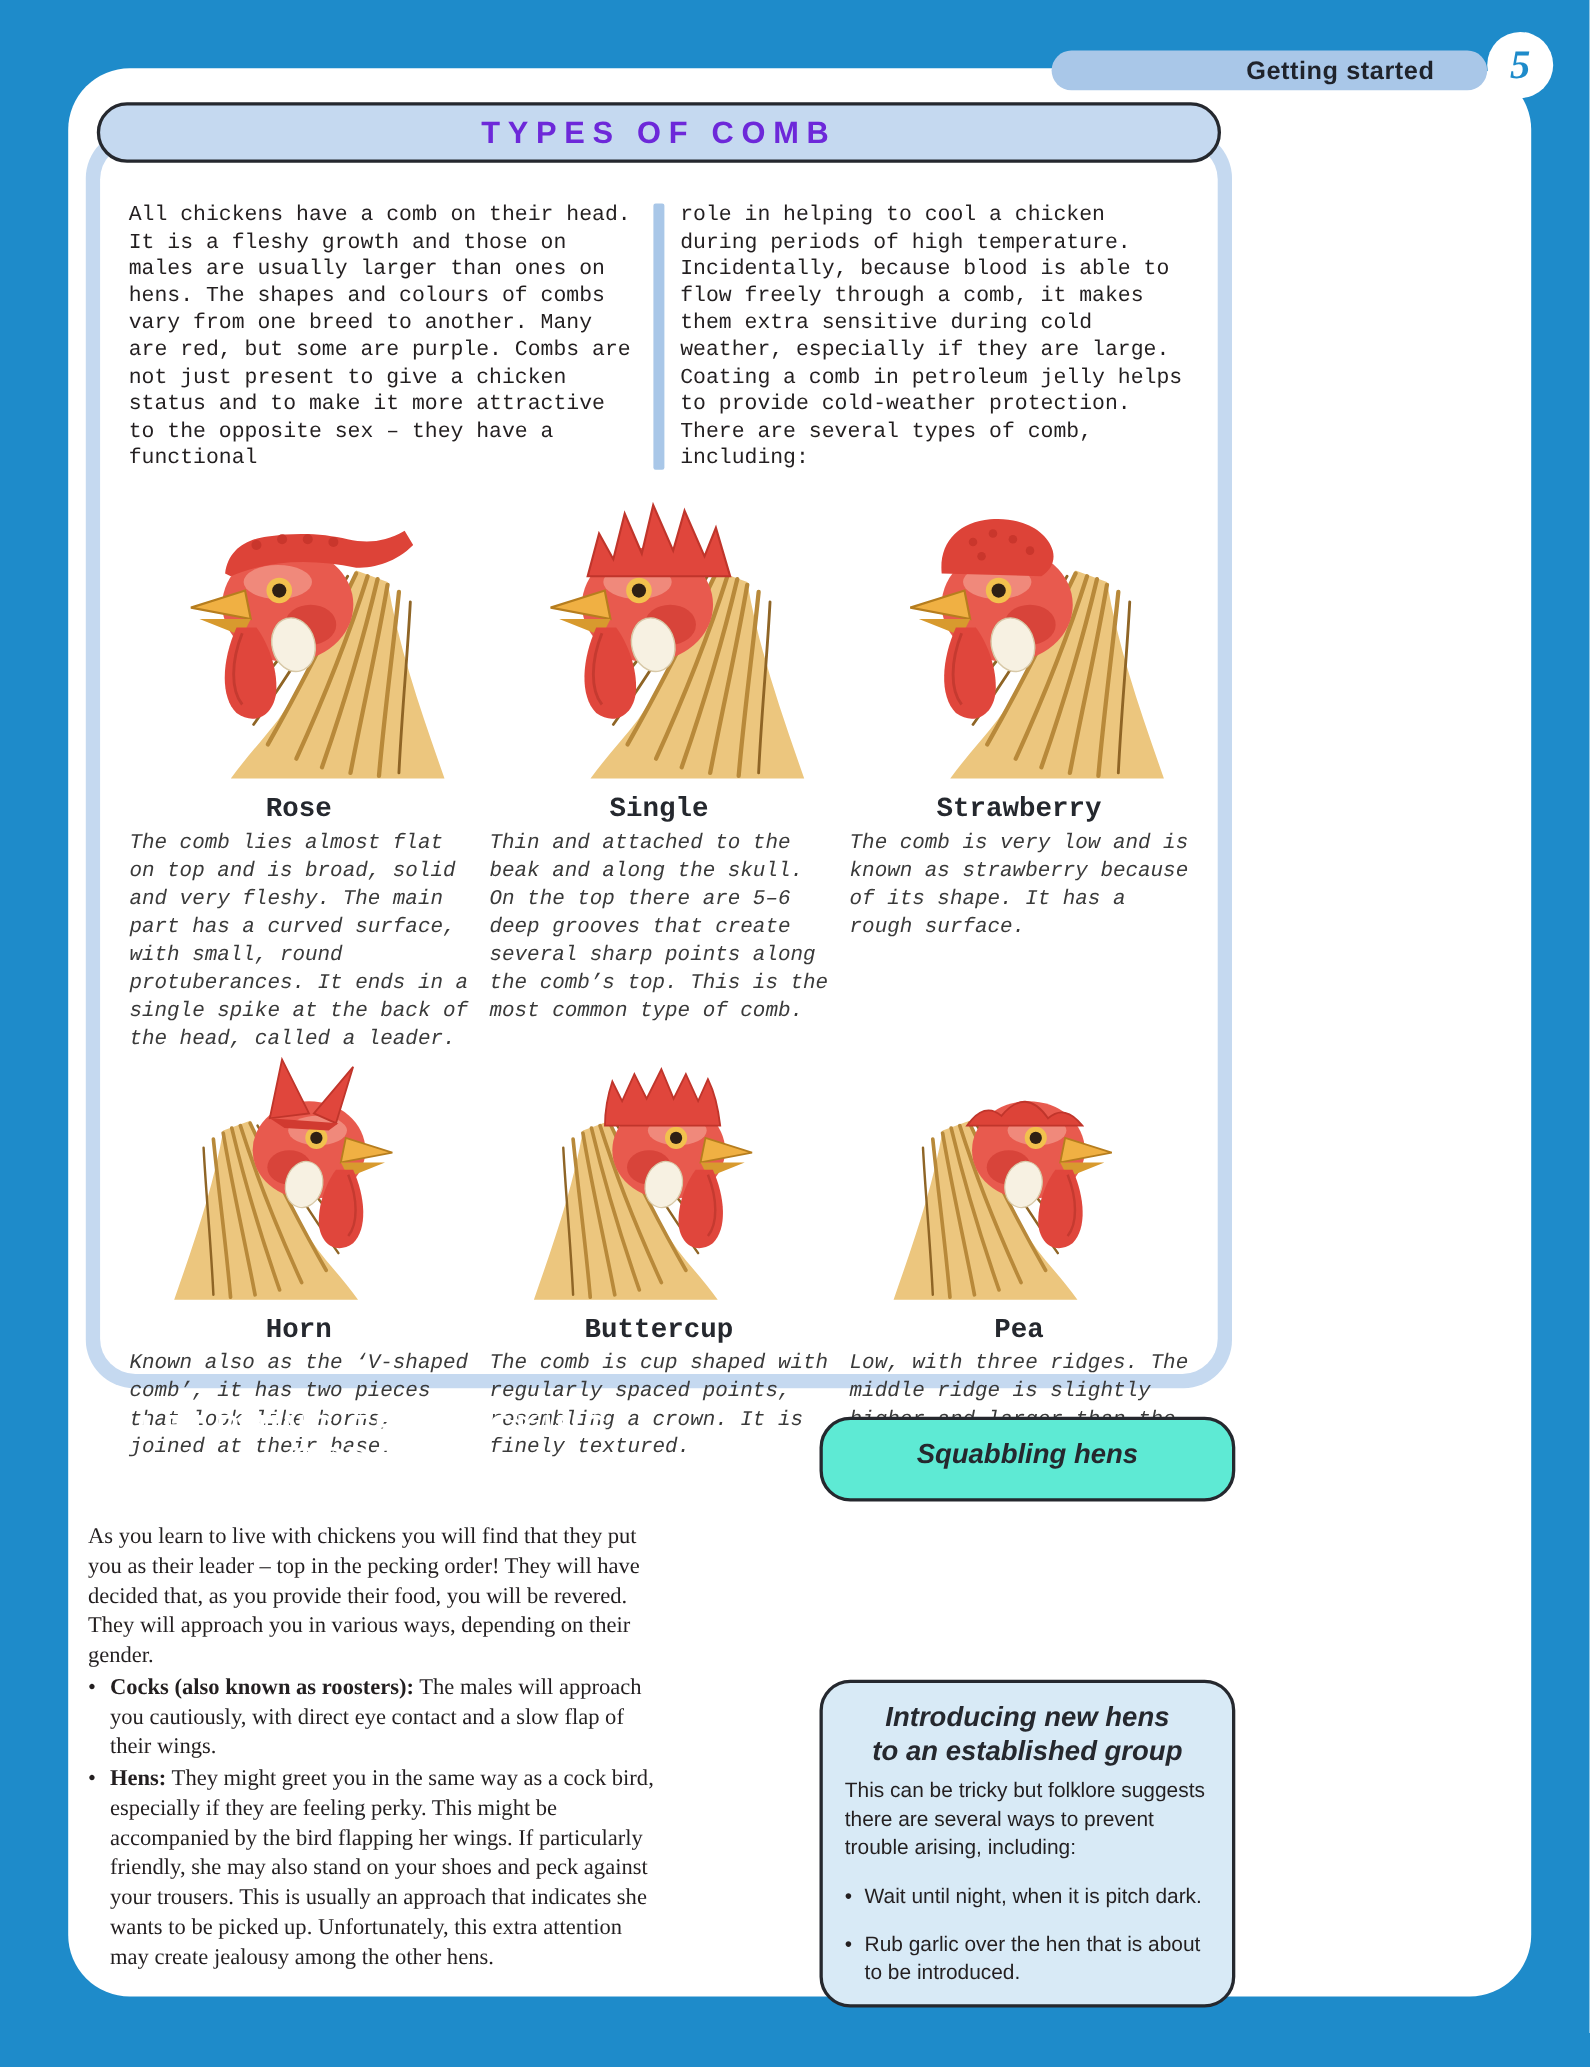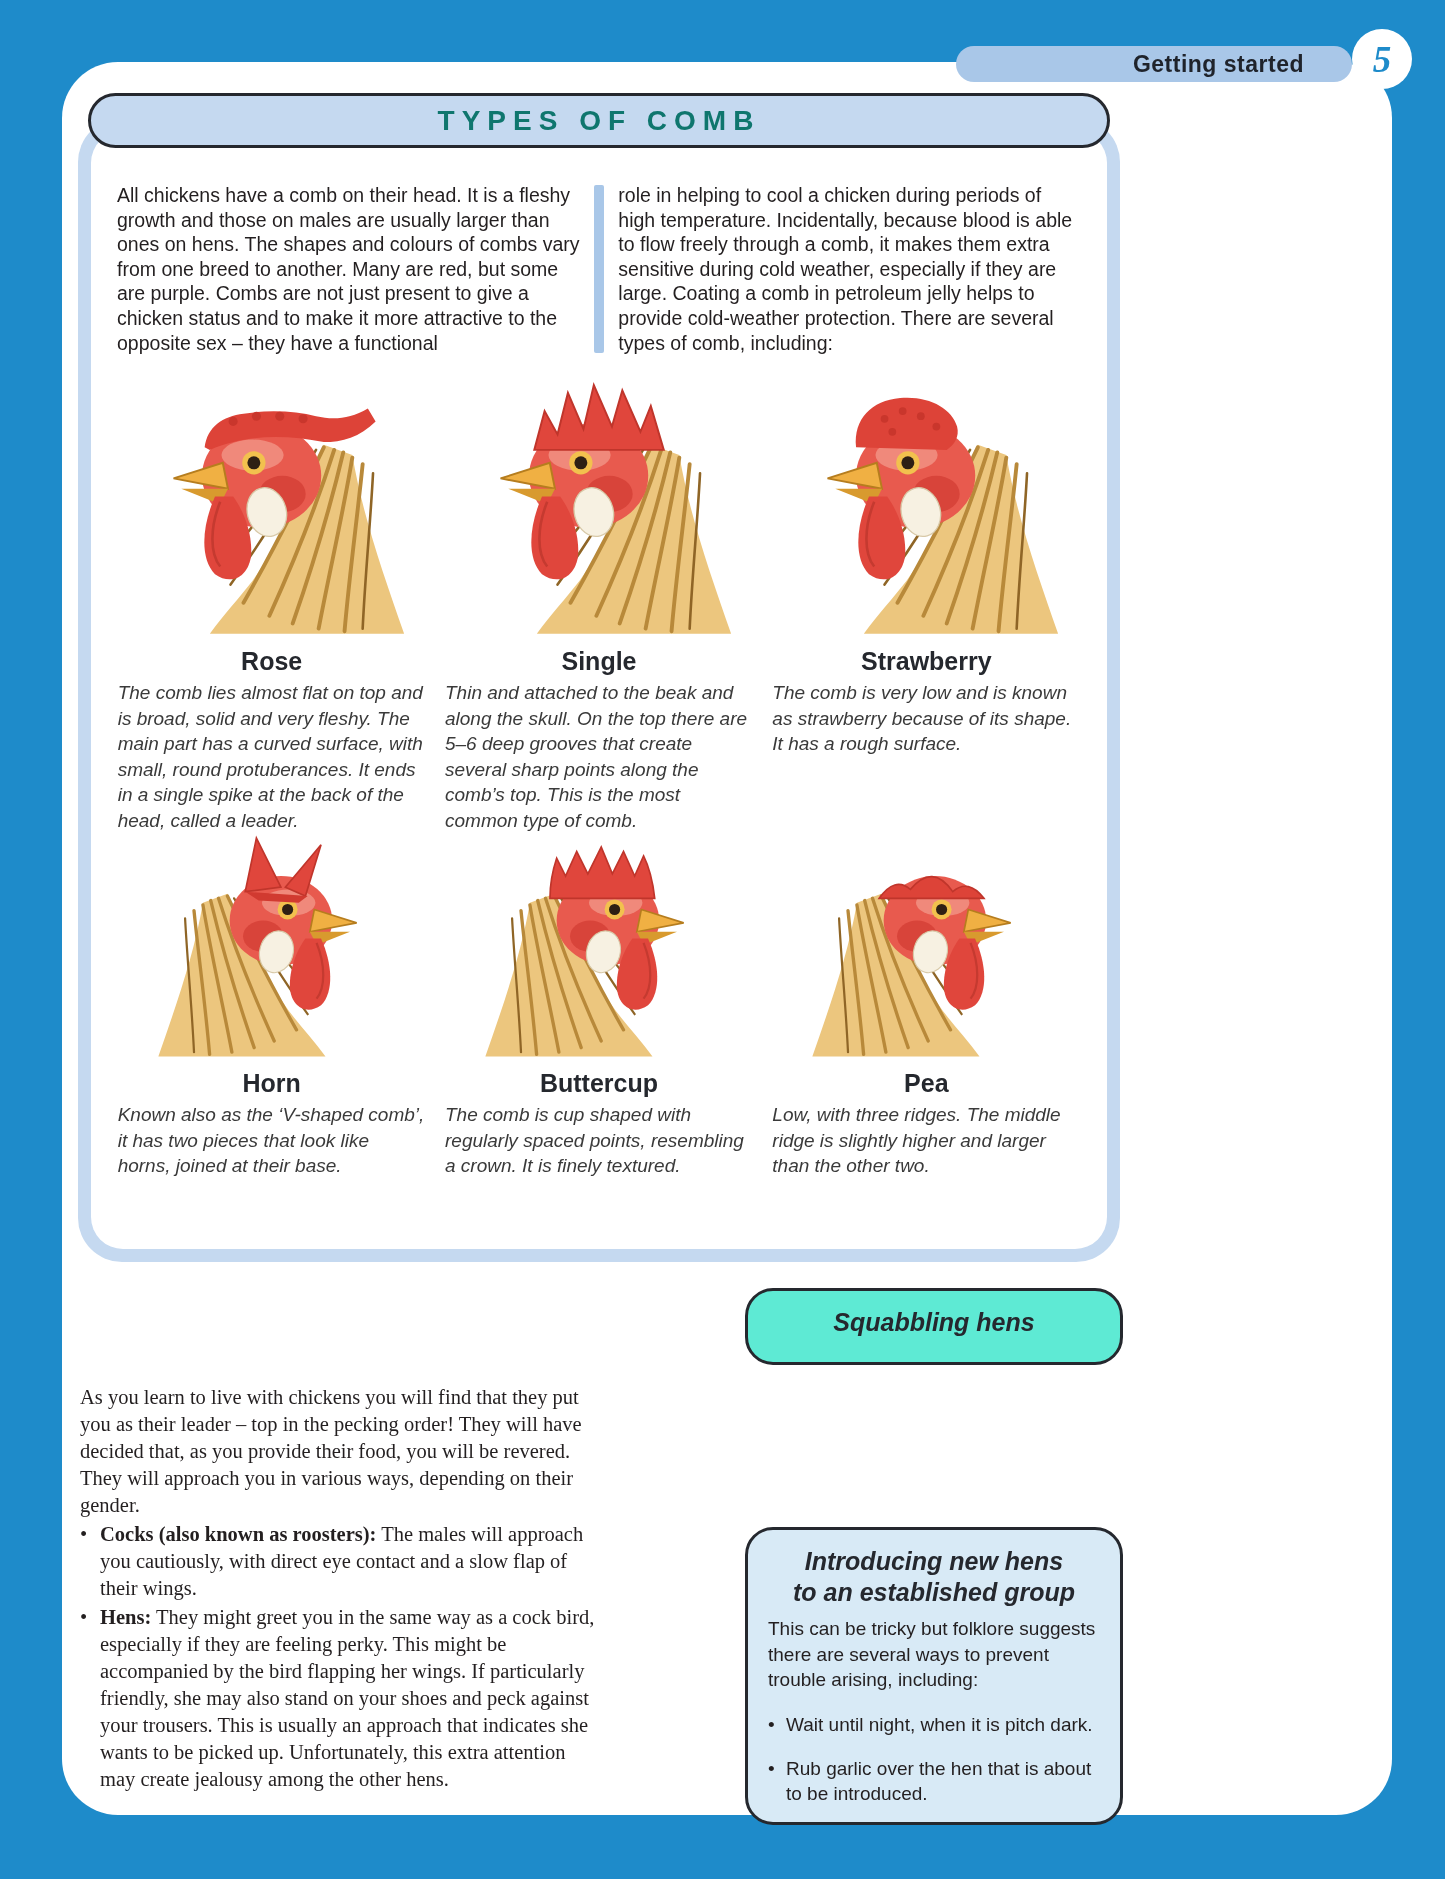--- a/index.html
+++ b/index.html
@@ -25,32 +25,32 @@
     position:absolute;left:1352px;top:29px;width:60px;height:60px;border-radius:50%;
     background:#ffffff;z-index:5;display:flex;align-items:center;justify-content:center;
   }
   .page-num-circle span{
     font-family:"Liberation Serif",serif;font-style:italic;font-weight:bold;
     font-size:37px;color:#1e8bca;
   }
   
   .panel{
     position:absolute;left:78px;top:118px;width:1042px;height:1144px;
-    background:#c5d9f0;border-radius:44px;box-sizing:border-box;padding:13px;z-index:1;
+    background:#c5d9f0;border-radius:44px;box-sizing:border-box;padding:13px;z-index:1;font-family:Liberation Mono, monospace;
   }
   .panel-inner{
     width:100%;height:100%;background:#ffffff;border-radius:32px;box-sizing:border-box;
     padding:30px 26px 0 26px;
   }
   .title-pill{
     position:absolute;left:88px;top:93px;width:1022px;height:55px;z-index:3;
     background:#c5d9f0;border:3px solid #25282e;border-radius:29px;box-sizing:border-box;
     display:flex;align-items:center;justify-content:center;
   }
-  .title-pill span{font-weight:bold;font-size:28px;letter-spacing:7px;color:#0f766e;}
+  .title-pill span{font-weight:bold;font-size:28px;letter-spacing:7px;color:#6d28d9;}
   
   .intro{display:flex;margin:22px 0 6px 0;}
   .intro .col{
     margin:0;width:478px;font-size:19.5px;line-height:24.6px;color:#231f20;
   }
   .intro .divider{width:11px;background:#a9c7e8;margin:2px 14px 2px 14px;border-radius:2px;}
   
   .grid{display:grid;grid-template-columns:1fr 1fr 1fr;column-gap:18px;margin-top:6px;}
   .comb-cell{margin:0;text-align:center;}
   .comb-art{display:flex;align-items:flex-end;justify-content:center;height:278px;}

